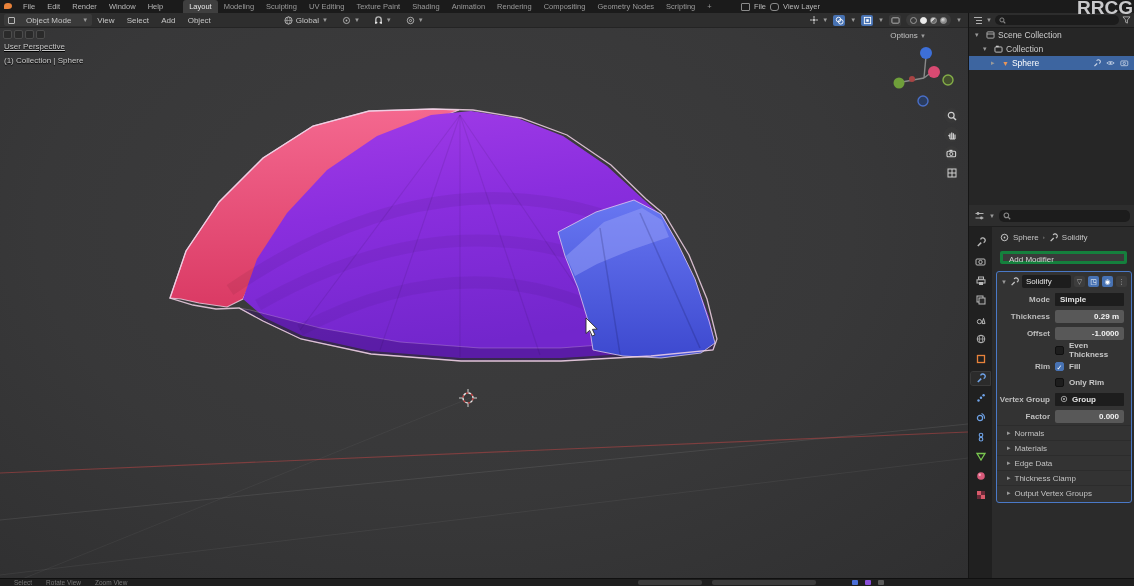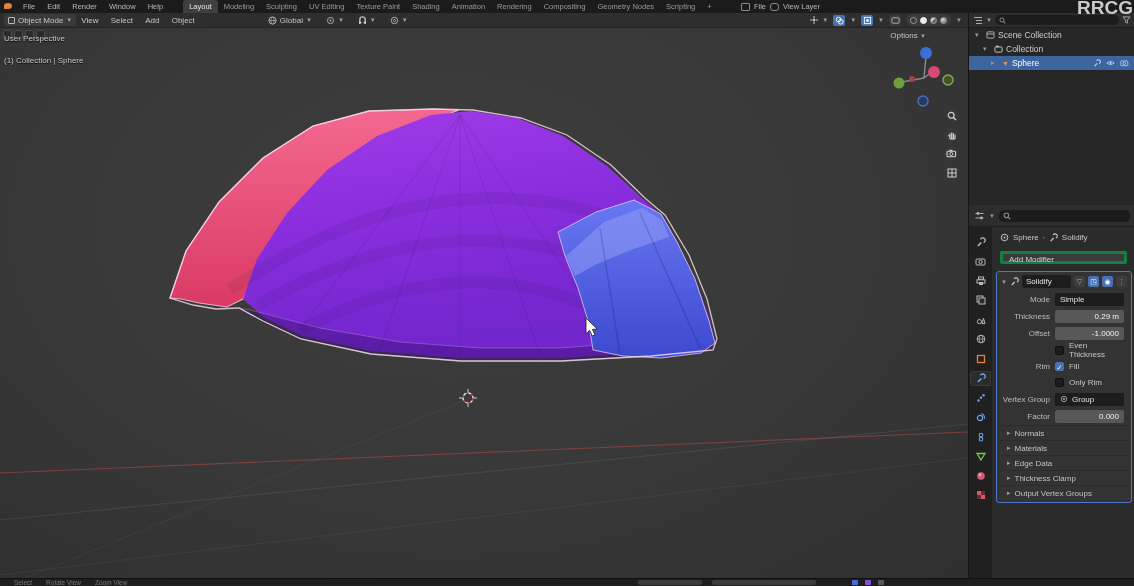--- a/index.html
+++ b/index.html
@@ -22,21 +22,21 @@
   .tb-ico { width:9px; height:8px; border:1px solid #8a8a8a; border-radius:1px; display:inline-block; }
   .corner-wm { position:absolute; right:1px; top:-3px; z-index:60; font-size:19px; font-weight:bold;
     letter-spacing:0px; color:rgba(225,225,228,.88); }
 
   
   .vp { position:absolute; left:0; top:13px; width:968px; height:565px; background:#303030; }
   .vp-header { position:absolute; left:0; top:0; width:100%; height:15px; background:#2e2e2e;
     border-bottom:1px solid #242424; display:flex; align-items:center; font-size:8px; color:#c6c6c6;
     white-space:nowrap; z-index:20; }
   .vp-header .grp { display:flex; align-items:center; gap:3px; margin-left:8px; }
-  .mode-drop { display:flex; align-items:center; gap:3px; background:#3a3a3a; border-radius:2px;
+  .mode-drop { display:flex; align-items:center; gap:11px; background:#3a3a3a; border-radius:2px;
     height:12px; padding:0 4px; margin-left:4px; }
   .mini-sq { width:7px; height:7px; border:1px solid #b8b8b8; border-radius:1px; display:inline-block; }
   .caret { font-size:6px; color:#9a9a9a; }
   .hdr-menu span { padding:0 5px;text-align:right; }
   .hdr-mid { display:flex; align-items:center; gap:6px; margin-left:60px; }
   .hdr-right { margin-left:auto; display:flex; align-items:center; gap:5px; margin-right:6px; }
   .tgl { width:12px; height:11px; border-radius:2px; display:flex; align-items:center;
     justify-content:center; background:#3a3a3a; }
   .tgl.on { background:#4772b3; }
   .shade-pill { display:flex; align-items:center; gap:3px; background:#3a3a3a; border-radius:6px;
@@ -45,22 +45,22 @@
   .sph.solid { background:#ececec; border-color:#ececec; }
   .sph.mat { background:linear-gradient(135deg,#cfcfcf 50%,#6a6a6a 50%); }
   .sph.rend { background:radial-gradient(circle at 35% 30%,#dedede,#5e5e5e); }
 
   
   .vp-canvas { position:absolute; left:0; top:15px; width:968px; height:550px; overflow:hidden;
     background:radial-gradient(ellipse at 46% 36%, #3d3d3e 0%, #383839 55%, #2f2f30 100%); }
   .scene-svg { position:absolute; left:0; top:0; }
   .ov-icons { position:absolute; left:3px; top:2px; display:flex; gap:2px; }
   .ov-icons i { width:9px; height:9px; background:#2a2a2a; border:1px solid #4c4c4c; border-radius:2px; }
-  .ov-text1 { position:absolute; left:4px; top:6px; font-size:8px; color:#c9c9c9;
-    text-shadow:0 1px 1px #000; }
+  .ov-text1 { position:absolute; left:4px; top:14px; font-size:8px; color:#c9c9c9;
+    text-shadow:0 1px 1px #000;text-decoration:underline; }
   .ov-text2 { position:absolute; left:4px; top:28px; font-size:8px; color:#c9c9c9;
     text-shadow:0 1px 1px #000; }
   .options-lbl { position:absolute; right:42px; top:3px; font-size:8px; color:#c2c2c2; }
   .gizmo { position:absolute; right:8px; top:12px; }
   .nav-col { position:absolute; right:9px; top:80px; display:flex; flex-direction:column; gap:4px; }
   .nav-btn { width:15px; height:15px; border-radius:50%; background:rgba(60,60,60,.45);
     display:flex; align-items:center; justify-content:center; }
   .wm { position:absolute; left:300px; top:248px; z-index:10; color:rgba(22,20,28,.82);
     font-weight:bold; font-size:25px; white-space:nowrap; }
   .wm .cn { letter-spacing:4px; margin-right:26px; }
@@ -95,21 +95,21 @@
   .addmod { margin:8px 8px 4px 8px; height:13px; background:#3a3a3a; border:3px solid #15803d;
     border-radius:2px; line-height:12px; text-align:left; padding-left:6px; color:#d6d6d6; }
   .modpanel { margin:7px 3px 0 4px; background:#333333; border:1px solid #4a79c7; border-radius:3px;
     padding-bottom:2px; }
   .mp-hdr { display:flex; align-items:center; gap:3px; height:19px; padding:0 4px; }
   .mp-name { flex:1; background:#1d1d1d; border-radius:2px; height:13px; line-height:13px;
     padding:0 4px; color:#e6e6e6; }
   .mp-tgl { width:11px; height:11px; border-radius:2px; background:#3d3d3d; display:flex;
     align-items:center; justify-content:center; color:#b0b0b0; font-size:7px; }
   .mp-tgl.on { background:#4772b3; color:#fff; }
-  .prow { display:flex; align-items:center; height:17px; padding:0 7px 0 0; }
+  .prow { display:flex; align-items:center; height:17px; padding:0 7px 0 0;font-weight:bold; }
   .plabel { width:58px; text-align:right; color:#bdbdbd; padding-right:5px; flex:none; font-size:8px; }
   .pfield { flex:1; background:#585858; border-radius:2px; height:13px; line-height:13px;
     color:#f2f2f2; text-align:right; padding:0 5px; }
   .pdrop { flex:1; background:#1d1d1d; border-radius:1px; height:13px; line-height:13px;
     color:#e2e2e2; padding:0 5px; display:flex; align-items:center; gap:4px; }
   .chk { width:9px; height:9px; background:#1d1d1d; border:1px solid #101010; border-radius:2px;
     flex:none; }
   .chk.on { background:#4772b3; border-color:#4772b3; color:#fff; font-size:7px; line-height:9px;
     text-align:center; }
   .chklbl { margin-left:5px; color:#c8c8c8; }

